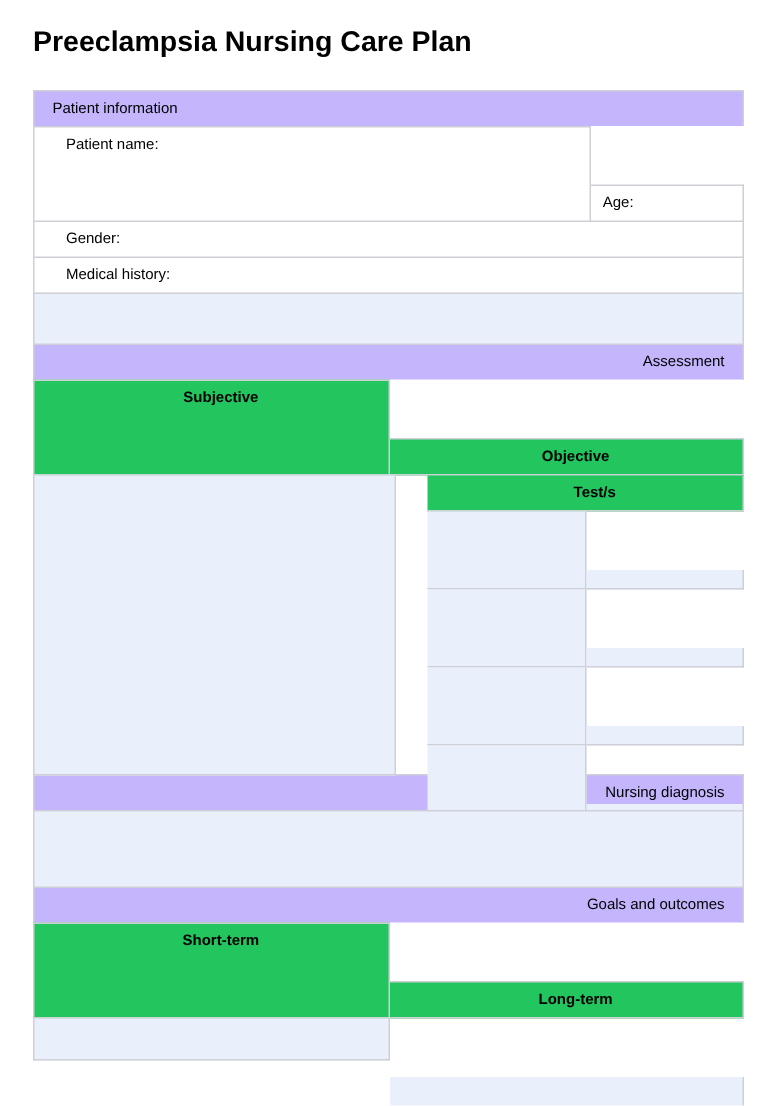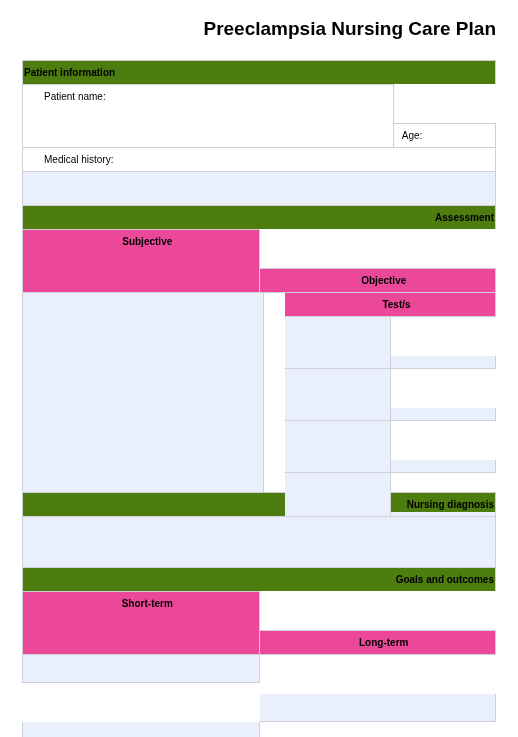--- a/index.html
+++ b/index.html
@@ -6,49 +6,49 @@
   body {
     font-family: Arial, Helvetica, sans-serif;
     background: #fff;
     width: 518px;
     height: 737px;
     padding: 18px 22px;
     font-size: 10px;
     color: #000;
   }
   .title {
-    text-align: right;
+    text-align: left;
     font-size: 19px;
     font-weight: bold;
     margin-bottom: 20px;
   }
   .section-header {
-    background: #4d7c0f;
-    font-weight: bold;
+    background: #c4b5fd;
+    font-weight: normal;
     font-size: 10px;
-    padding: 6px 1px;
+    padding: 6px 12px;
     border: 1px solid #cfd0d7;
     border-bottom: none;
   }
   .row {
     display: flex;
   }
   .cell {
     border: 1px solid #cfd0d7;
     padding: 6px 8px;
     font-size: 10px;
     background: #fff;
   }
   .cell + .cell { border-left: none; margin-top: 39px; }
   .row + .row .cell { border-top: none; }
   .section-header + .row .cell { border-top: 1px solid #cfd0d7; }
   .col-header {
     font-weight: bold;
     text-align: center;
-    background: #ec4899;
+    background: #22c55e;
   }
   .fill {
     background: #eaf0fb;
   }
   .tall-28 { height: 28px; }
   .tall-32 { height: 34px; }
   .tall-50 { height: 52px; }
   .flex-1 { flex: 1; padding-left: 21px; }
   .underlap { margin-top: -1px; text-align: right; }
 </style>
@@ -56,20 +56,21 @@
 <body>
 
 <div class="title">Preeclampsia Nursing Care Plan</div>
 
 <div class="section-header">Patient information</div>
 <div class="row">
   <div class="cell flex-1" style="flex:4">Patient name:</div>
   <div class="cell" style="flex:1">Age:</div>
 </div>
 <div class="row">
+  <div class="cell flex-1">Gender:</div>
 </div>
 <div class="row">
   <div class="cell flex-1">Medical history:</div>
 </div>
 <div class="row">
   <div class="cell flex-1 fill tall-32"></div>
 </div>
 
 <div class="section-header underlap">Assessment</div>
 <div class="row">

